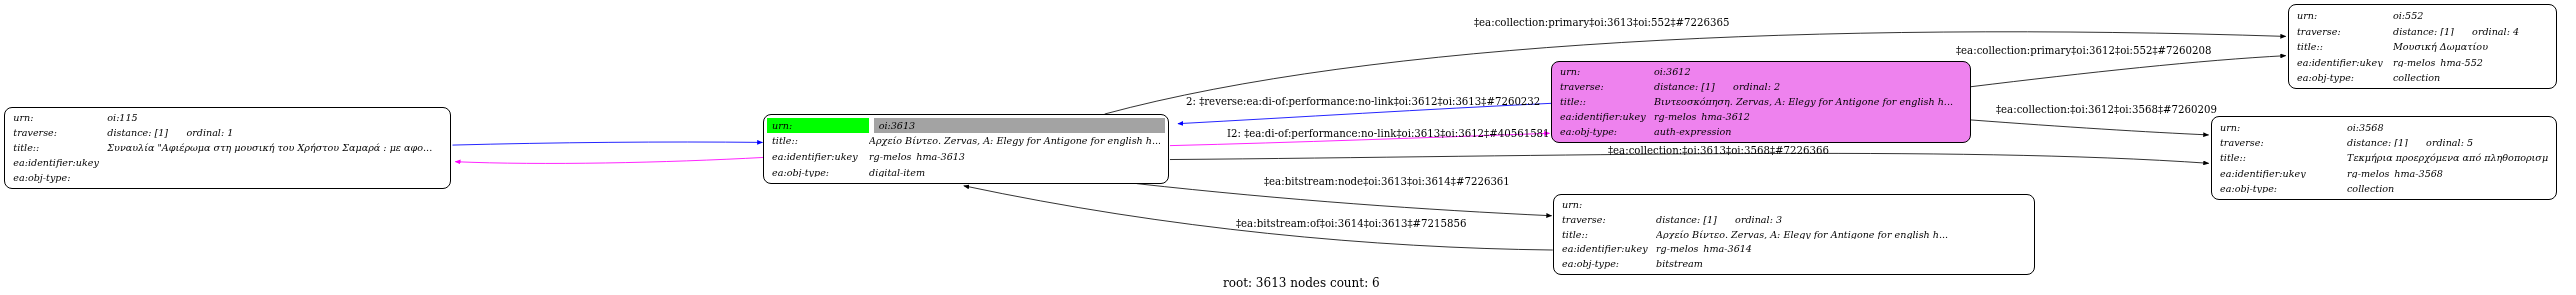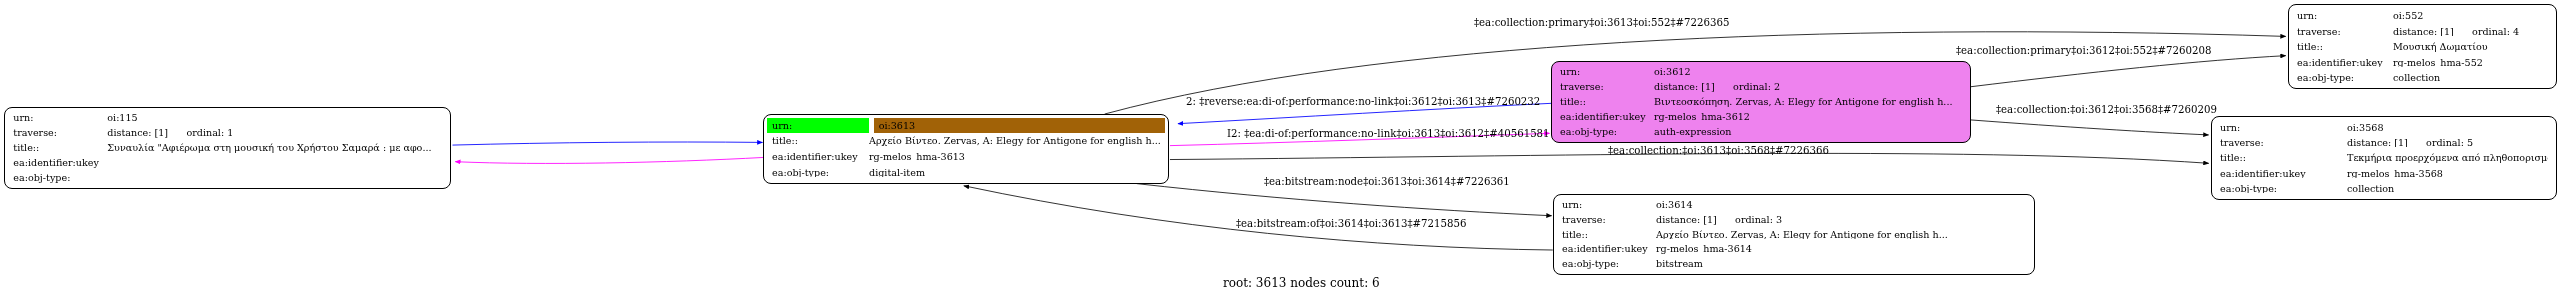--- a/index.html
+++ b/index.html
@@ -2,26 +2,26 @@
 <html style="font-size:8.6px"><head>
 <meta charset="utf-8">
 <style>
   html,body{margin:0;padding:0;background:#ffffff;}
   .canvas{position:relative;width:2576px;height:295px;background:#ffffff;overflow:hidden;
           font-family:"DejaVu Serif", "Liberation Serif", serif;color:#000;}
   .edges{position:absolute;left:0;top:0;width:2576px;height:295px;}
   .node{position:absolute;box-sizing:border-box;border:0.8px solid #000;border-radius:8px;
         background:#fff;display:flex;flex-direction:column;justify-content:center;padding:2.7px 0;}
   .node.violet{background:#ee82ee;}
-  .row{display:flex;align-items:center;height:var(--rowh,15.5px);padding:0 8px;font-size:9.6px;line-height:1;}
+  .row{display:flex;align-items:center;height:var(--rowh,15.5px);padding:0 8px;font-size:9.6px;line-height:1;font-style:italic;}
   .lbl{flex:none;width:calc(var(--lblw,102px) - 8px);white-space:pre;overflow:hidden;}
   .val{flex:1;white-space:pre;overflow:hidden;}
   .urn-row{padding:0 2.7px;}
   .urn-row .lbl{background:#00ff00;padding-left:5.4px;margin-right:4.8px;align-self:stretch;display:flex;align-items:center;}
-  .urn-row .val{background:#a16207;padding-left:4.8px;align-self:stretch;display:flex;align-items:center;}
+  .urn-row .val{background:#a3a3a3;padding-left:4.8px;align-self:stretch;display:flex;align-items:center;}
   .edge-label{position:absolute;white-space:nowrap;font-size:10.2px;line-height:1.1;}
   .root-label{position:absolute;white-space:nowrap;font-size:12px;}
 </style>
 </head>
 <body>
 
 <div class="canvas">
 
   <svg class="edges" width="2576" height="295" viewBox="0 0 4805 551">
     <defs>
@@ -106,21 +106,20 @@
     </div>
     <div class="row">
       <span class="lbl">ea:obj-type:</span>
       <span class="val">auth-expression</span>
     </div>
   </div>
 
   <div class="node" style="left:1553px;top:194px;width:482px;height:81px;--lblw:102px;--rowh:15px;">
     <div class="row">
       <span class="lbl">urn:</span>
-      <span class="val">oi:3614</span>
     </div>
     <div class="row">
       <span class="lbl">traverse:</span>
       <span class="val">distance: [1]      ordinal: 3</span>
     </div>
     <div class="row">
       <span class="lbl">title::</span>
       <span class="val">Αρχείο Βίντεο. Zervas, A: Elegy for Antigone for english h...</span>
     </div>
     <div class="row">

